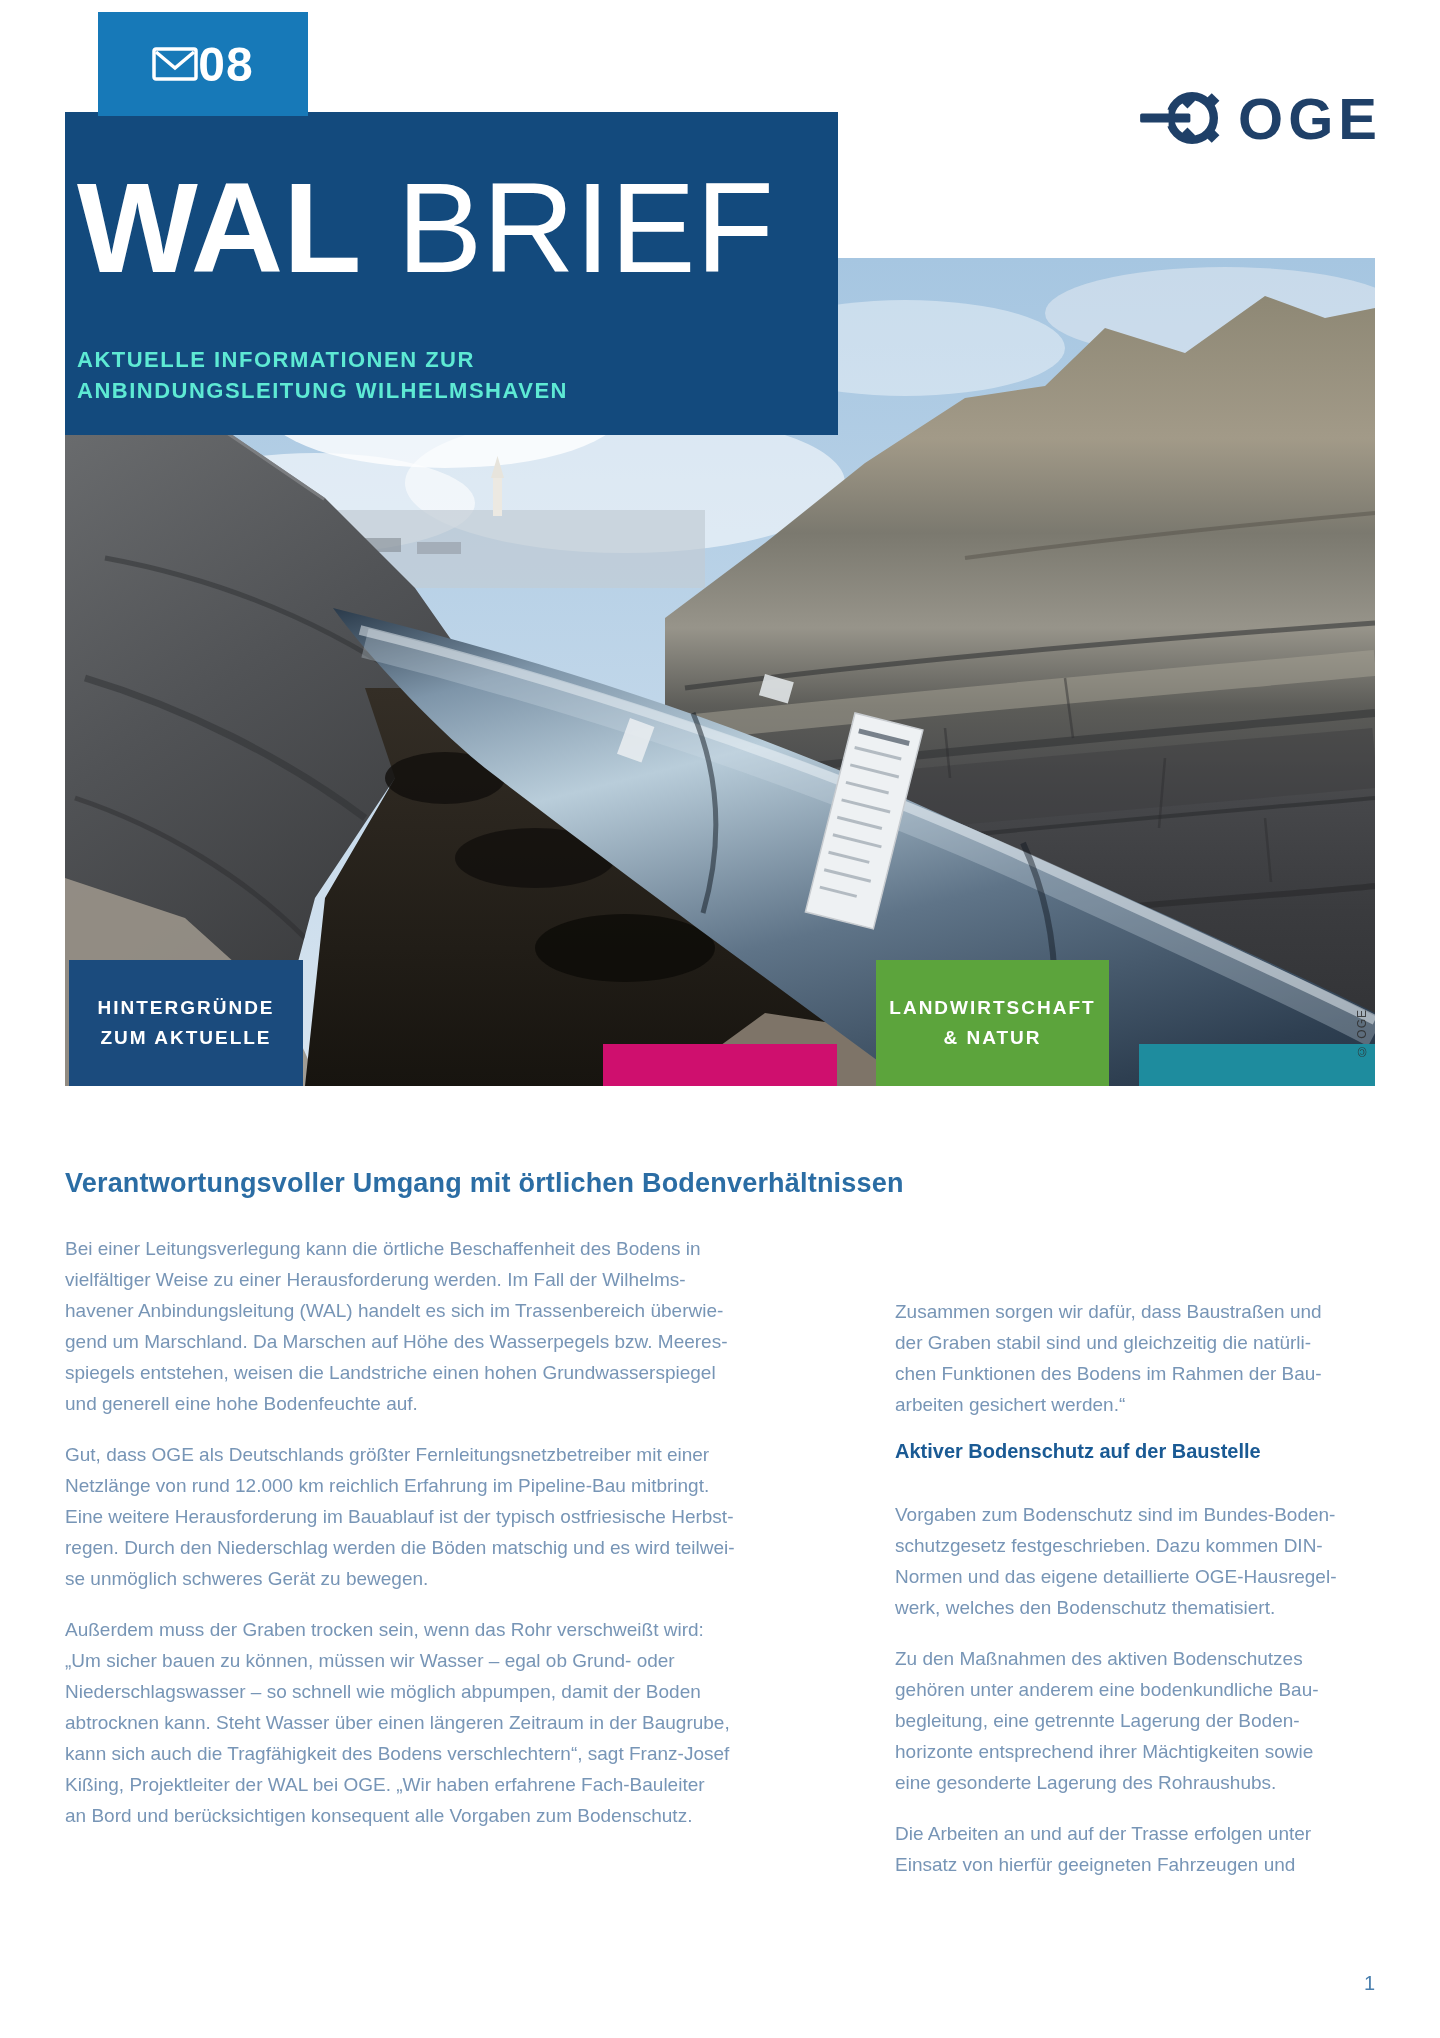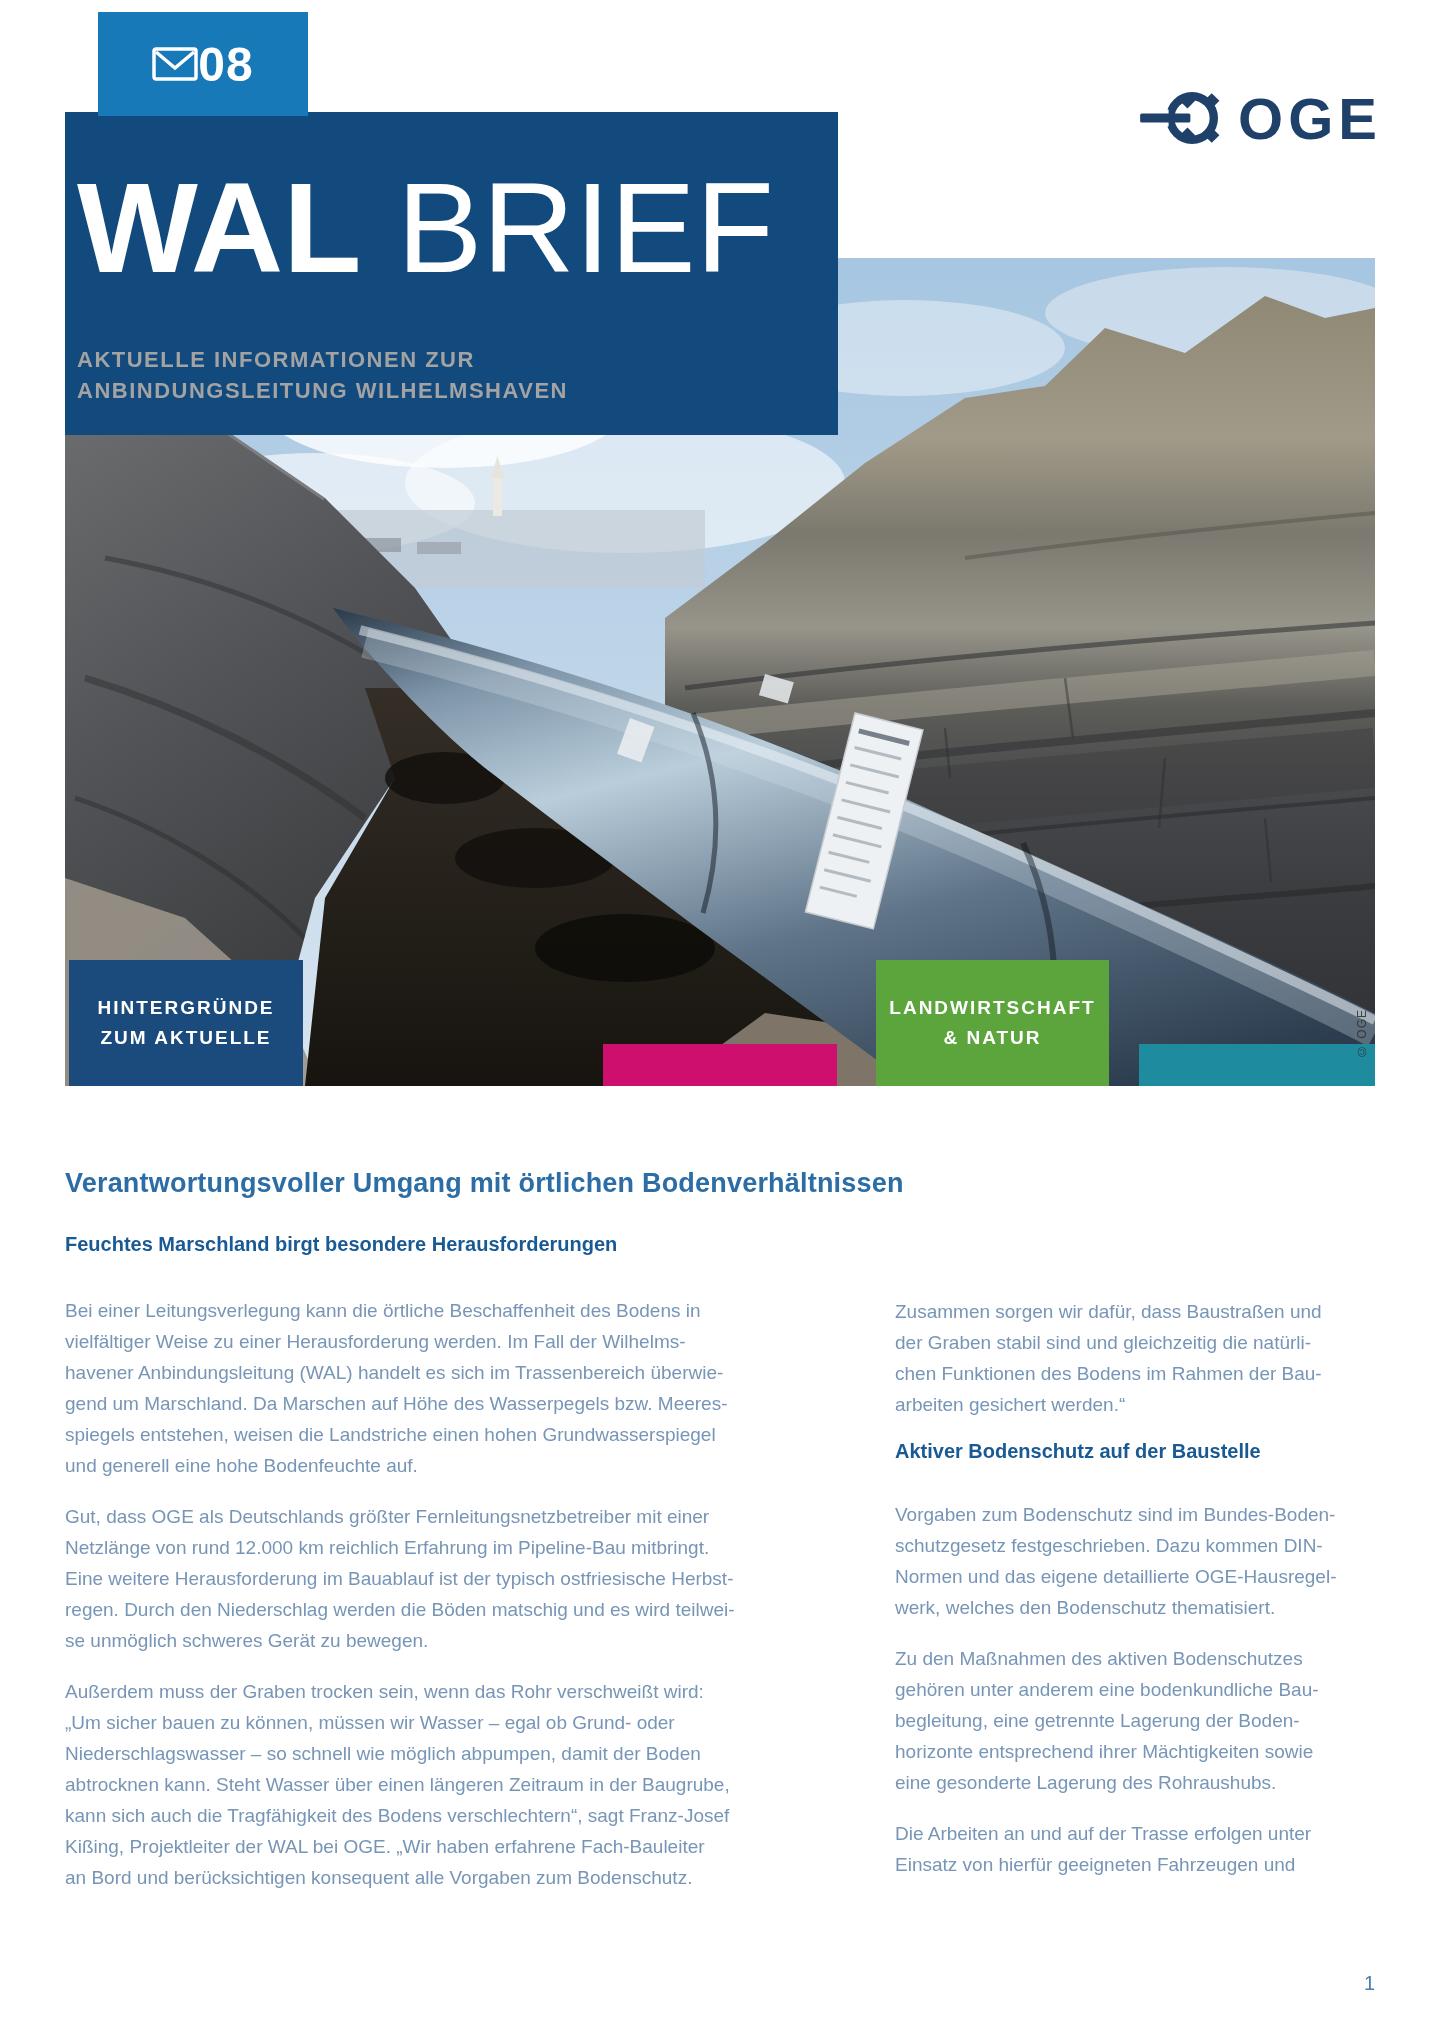--- a/index.html
+++ b/index.html
@@ -23,21 +23,21 @@
   .issue-badge .num{font-size:48px;font-weight:bold;letter-spacing:1px;}
   .masthead{
     position:absolute;left:65px;top:112px;width:773px;height:323px;
     background:var(--header-navy);color:#fff;z-index:3;padding:52px 10px 0 12px;
   }
   .masthead .title{font-size:128px;line-height:1;white-space:nowrap;letter-spacing:0px;}
   .masthead .title .bold{font-weight:bold;}
   .masthead .title .light{font-weight:normal;}
   .masthead .subtitle{
     margin-top:52px;font-size:22px;font-weight:bold;letter-spacing:1.5px;
-    line-height:31px;white-space:pre-line;color:#a3a3a3;
+    line-height:31px;white-space:pre-line;color:#5eead4;
   }
   .brand{
     position:absolute;right:58px;top:82px;display:flex;align-items:center;gap:14px;z-index:4;
   }
   .brand .logo-text{font-size:58px;font-weight:bold;color:var(--logo-navy);letter-spacing:5px;}
   
   .hero{
     position:absolute;left:65px;top:258px;width:1310px;height:828px;z-index:1;overflow:hidden;
   }
   .hero svg.photo{position:absolute;inset:0;width:100%;height:100%;display:block;}
@@ -235,21 +235,20 @@
       <rect x="14" y="33" width="20" height="20" fill="#ffffff"></rect>
       <rect x="0" y="37.5" width="60" height="11" rx="2" fill="#1f4068"></rect>
     </svg>
     <span class="logo-text">OGE</span>
   </div>
 
   <main class="article">
     <h1>Verantwortungsvoller Umgang mit örtlichen Bodenverhältnissen</h1>
     <div class="columns">
       <div class="col-left">
-        <div class="subhead">Feuchtes Marschland birgt besondere Herausforderungen</div>
         <p class="para">Bei einer Leitungsverlegung kann die örtliche Beschaffenheit des Bodens in
 vielfältiger Weise zu einer Herausforderung werden. Im Fall der Wilhelms-
 havener Anbindungsleitung (WAL) handelt es sich im Trassenbereich überwie-
 gend um Marschland. Da Marschen auf Höhe des Wasserpegels bzw. Meeres-
 spiegels entstehen, weisen die Landstriche einen hohen Grundwasserspiegel
 und generell eine hohe Bodenfeuchte auf.</p>
         <p class="para">Gut, dass OGE als Deutschlands größter Fernleitungsnetzbetreiber mit einer
 Netzlänge von rund 12.000 km reichlich Erfahrung im Pipeline-Bau mitbringt.
 Eine weitere Herausforderung im Bauablauf ist der typisch ostfriesische Herbst-
 regen. Durch den Niederschlag werden die Böden matschig und es wird teilwei-

